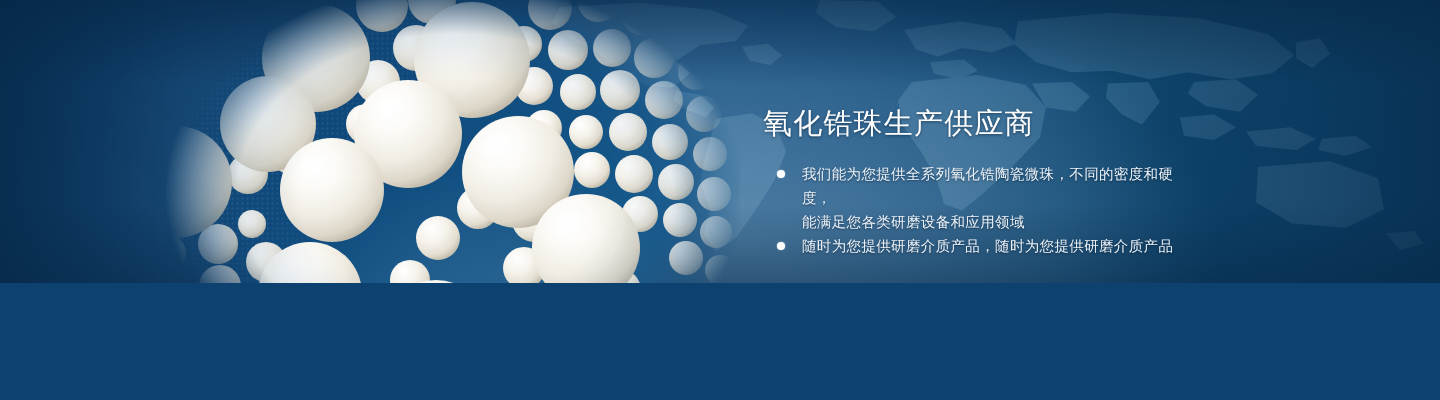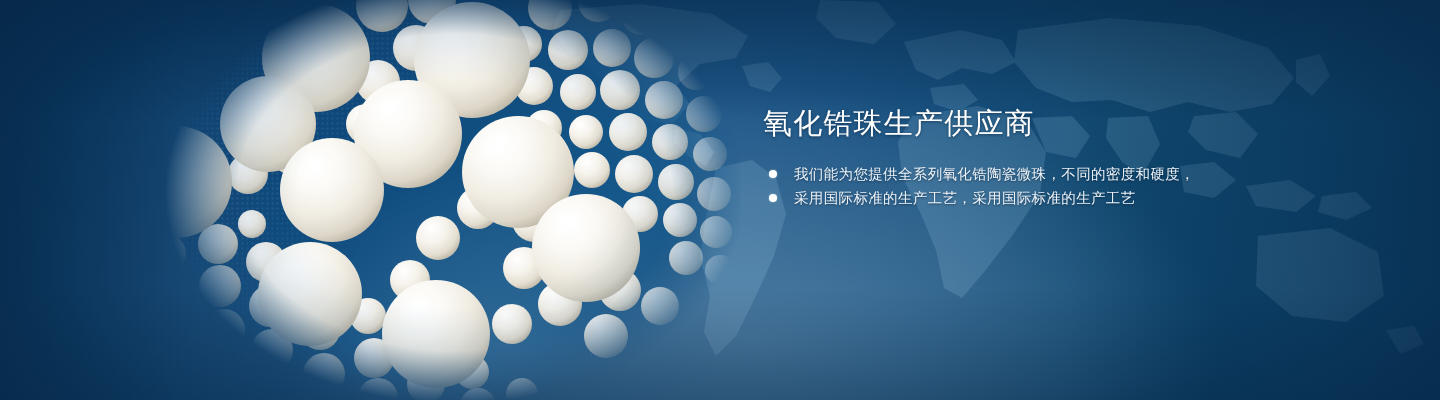--- a/index.html
+++ b/index.html
@@ -1,20 +1,20 @@
 <!DOCTYPE html>
 <html><head>
 <meta charset="utf-8">
 <style>
   html,body{margin:0;padding:0;background:#0d4170;}
   *{box-sizing:border-box;}
 
   #banner{
     position:relative;
-    width:1440px;height:400px;
+    width:1440px;height:283px;
     overflow:hidden;
     font-family:"Liberation Sans","DejaVu Sans",sans-serif;
     background:#0d4170;
     padding-left:24px;
   }
 
   
   .bg-base{
     position:absolute;inset:0;
     background:
@@ -77,21 +77,21 @@
   #headline{
     color:#ffffff;
     font-size:29px;
     line-height:38px;
     letter-spacing:1.2px;
     font-weight:400;
     margin:0 0 20px 0;
     text-shadow:0 1px 3px rgba(0,22,46,.55);
     white-space:nowrap;
   }
-  #bullets{list-style:none;margin:4px;padding:0;}
+  #bullets{list-style:none;margin:12px;padding:0;}
   #bullets li{
     position:relative;
     padding-left:27px;
     color:#edf3f8;
     font-size:14.5px;
     line-height:24px;
     letter-spacing:.35px;
     margin-bottom:0;
     text-shadow:0 1px 2px rgba(0,20,42,.5);
   }
@@ -295,21 +295,22 @@
     </svg>
   </div>
 
   <div id="copy">
     <h1 id="headline">氧化锆珠生产供应商</h1>
 
     <ul id="bullets">
       <li>
         <span class="dot"></span>
         <span>我们能为您提供全系列氧化锆陶瓷微珠，不同的密度和硬度，</span>
+        <span class="l2">能满足您各类研磨设备和应用领域</span>
       </li>
       <li>
         <span class="dot"></span>
-        <span>采用国际标准的生产工艺，采用国际标准的生产工艺</span>
+        <span>随时为您提供研磨介质产品，随时为您提供研磨介质产品</span>
       </li>
     </ul>
   </div>
 
 </div>
 
 </body></html>

